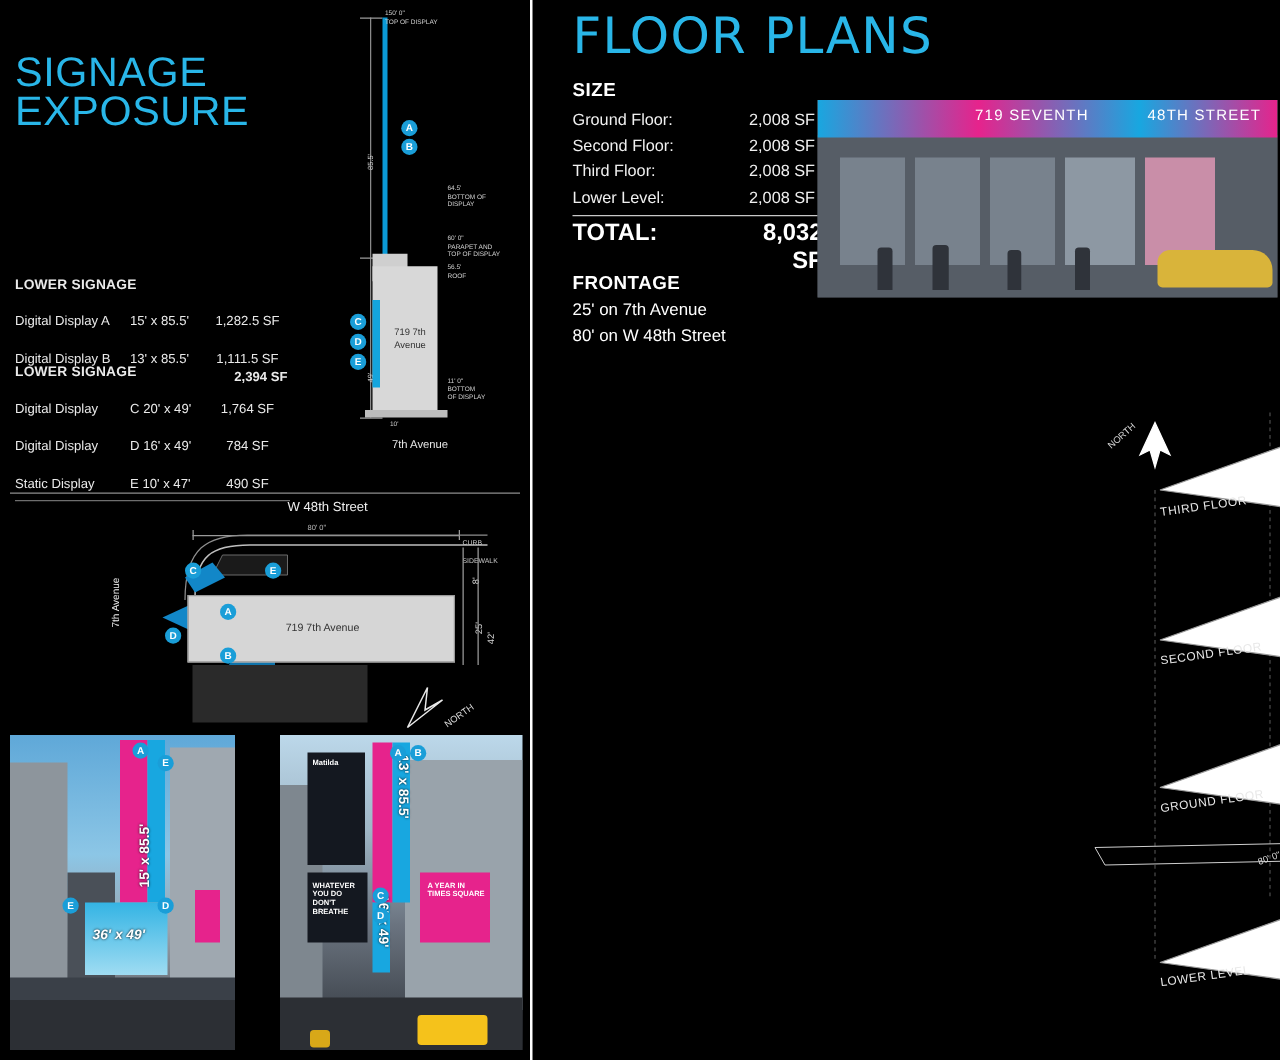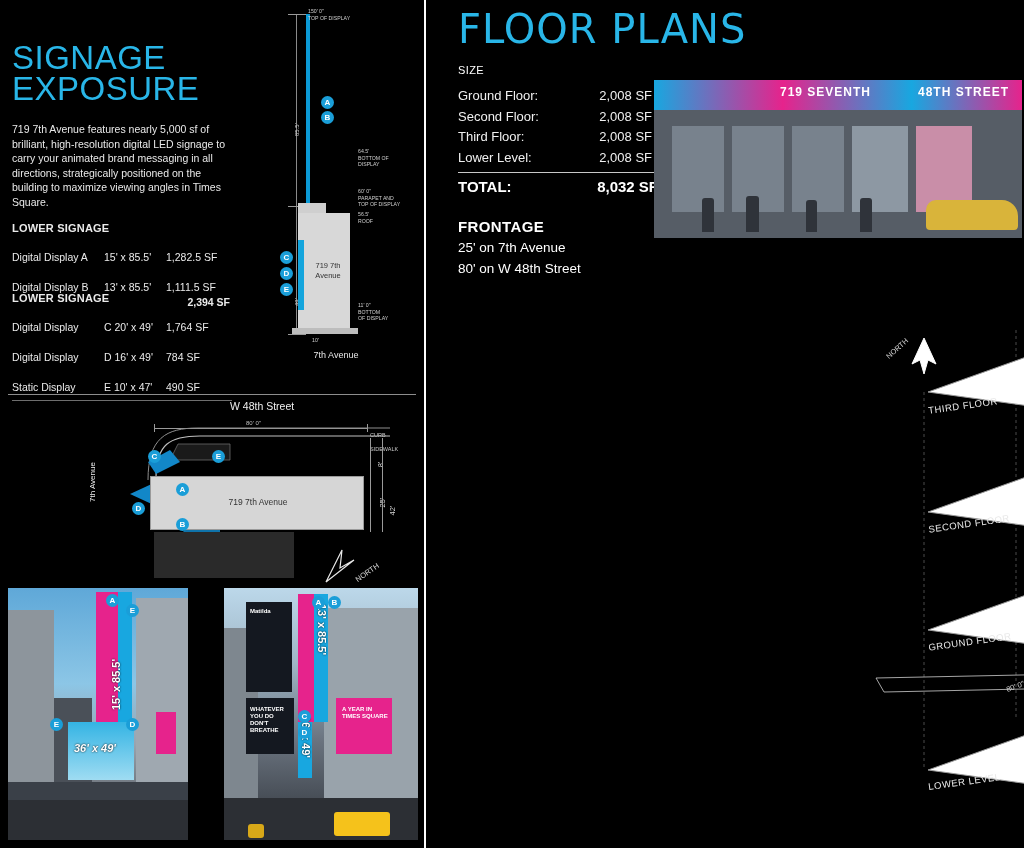--- a/index.html
+++ b/index.html
@@ -27,21 +27,21 @@
   .sig-desc {
     position: absolute; left: 12px; top: 122px; width: 222px;
     font-size: 10.5px; line-height: 14.5px; color: #e9e9e9;
   }
 
   .sig-block { position: absolute; left: 12px; width: 230px; font-size: 10.5px; color: #eaeaea; }
   .sig-head { font-weight: bold; font-size: 11px; letter-spacing: .2px; margin-bottom: 5px; }
   .sig-row { display: flex; line-height: 14px; margin-top: 16px; }
   .sig-row .c1 { width: 92px; }
   .sig-row .c2 { width: 62px; }
-  .sig-row .c3 { width: 64px; text-align: left; }
+  .sig-row .c3 { width: 64px; text-align: center; }
   .sig-sub { display: flex; line-height: 16px; font-weight: bold; }
   .sig-sub .c1 { width: 92px; }
   .sig-sub .c2 { width: 62px; }
   .sig-sub .c3 { width: 64px; text-align: right; }
   .rule-line { height: 1px; background: #6e6e6e; margin: 6px 0 6px 0; width: 220px; }
 
   #upper-signage { top: 222px; }
   #lower-signage { top: 292px; }
   #total-signage { top: 375px; }
   #total-signage .c1 { width: 92px; font-weight: bold; }
@@ -96,41 +96,41 @@
   .flat-label { position: absolute; color: #fff; font-weight: bold; font-size: 11px; text-shadow: 0 0 2px #000; font-style: italic; }
   .ad-text { position: absolute; font-size: 6px; color: #fff; line-height: 7px; font-weight: bold; }
 
   
   .right { position: absolute; left: 426px; top: 0; width: 598px; height: 848px; }
   .fp-title {
     position: absolute; left: 32px; top: 6px;
     color: #29b6e8; font-size: 40px; letter-spacing: 1px;
     font-family: "DejaVu Sans", sans-serif; font-weight: 400;
   }
-  .size-head { position: absolute; left: 32px; top: 64px; font-size: 11px; font-weight: normal; letter-spacing: .4px; text-align: center; }
+  .size-head { position: absolute; left: 32px; top: 64px; font-size: 15px; font-weight: bold; letter-spacing: .4px; text-align: center; }
   .size-tbl { position: absolute; left: 32px; top: 86px; width: 200px; font-size: 13px; }
   .size-row { display: flex; line-height: 20.5px; }
   .size-row .k { width: 122px; color: #f0f0f0; }
   .size-row .v { width: 72px; text-align: right; color: #f0f0f0; }
   .size-rule { height: 1px; background: #c8c8c8; margin: 4px 0 3px; }
-  .size-total { display: flex; line-height: 22px; font-weight: bold; font-size: 15px; gap: 21px; }
+  .size-total { display: flex; line-height: 22px; font-weight: bold; font-size: 19px; gap: 21px; }
   .size-total .k { width: 122px; }
   .size-total .v { width: 78px; text-align: right; }
 
   .frontage-head { position: absolute; left: 32px; top: 218px; font-size: 15px; font-weight: bold; letter-spacing: .4px; }
   .frontage-l1 { position: absolute; left: 32px; top: 240px; font-size: 13.5px; }
   .frontage-l2 { position: absolute; left: 32px; top: 261px; font-size: 13.5px; }
 
   
   .hero { position: absolute; left: 228px; top: 80px; width: 368px; height: 158px; overflow: hidden; background: #5c6068; }
   .hero-sky { position: absolute; inset: 0; background: linear-gradient(#3a3f47, #20242a); }
   .hero-facade { position: absolute; left: 0; top: 28px; width: 368px; height: 130px; background: #565d66; }
   .hero-glass { position: absolute; background: #78828d; }
   .hero-band { position: absolute; left: 0; top: 0; width: 368px; height: 30px; background: linear-gradient(90deg,#18a7e0 0%, #e6238c 35%, #18a7e0 70%, #e6238c 100%); }
-  .hero-band-text { position: absolute; top: 5px; font-size: 12px; font-weight: bold; color: #fff; letter-spacing: 1px; text-align: center; }
+  .hero-band-text { position: absolute; top: 5px; font-size: 12px; font-weight: normal; color: #fff; letter-spacing: 1px; text-align: center; }
   .hero-person { position: absolute; bottom: 6px; background: #2f333a; border-radius: 3px 3px 0 0; }
   .hero-car { position: absolute; right: 4px; bottom: 8px; width: 92px; height: 30px; background: #d9b43a; border-radius: 10px 16px 4px 4px; }
 
   
   .iso { position: absolute; left: 440px; top: 300px; width: 598px; height: 548px; }
   .iso svg { position: absolute; left: 0; top: 0; }
   .floor-name { position: absolute; font-size: 9.5px; color: #e8e8e8; letter-spacing: .5px;
     transform: rotate(-8deg); white-space: nowrap; }
   .iso-dim { position: absolute; font-size: 7.5px; color: #d6d6d6; white-space: nowrap; }
 </style>
@@ -141,21 +141,20 @@
 
   <div class="v-divider"></div>
 
   <div class="left">
 
     <div class="sig-title">
       <span>SIGNAGE</span>
       <span class="l2">EXPOSURE</span>
     </div>
 
-    <div class="sig-desc">719 7th Avenue features nearly 5,000 sf of brilliant, high-resolution digital LED signage to carry your animated brand messaging in all directions, strategically positioned on the building to maximize viewing angles in Times Square.</div>
 
     <div class="sig-block" id="upper-signage">
       <div class="sig-head">LOWER SIGNAGE</div>
       <div class="sig-row">
         <span class="c1">Digital Display A</span>
         <span class="c2">15' x 85.5'</span>
         <span class="c3">1,282.5 SF</span>
       </div>
       <div class="sig-row">
         <span class="c1">Digital Display B</span>

